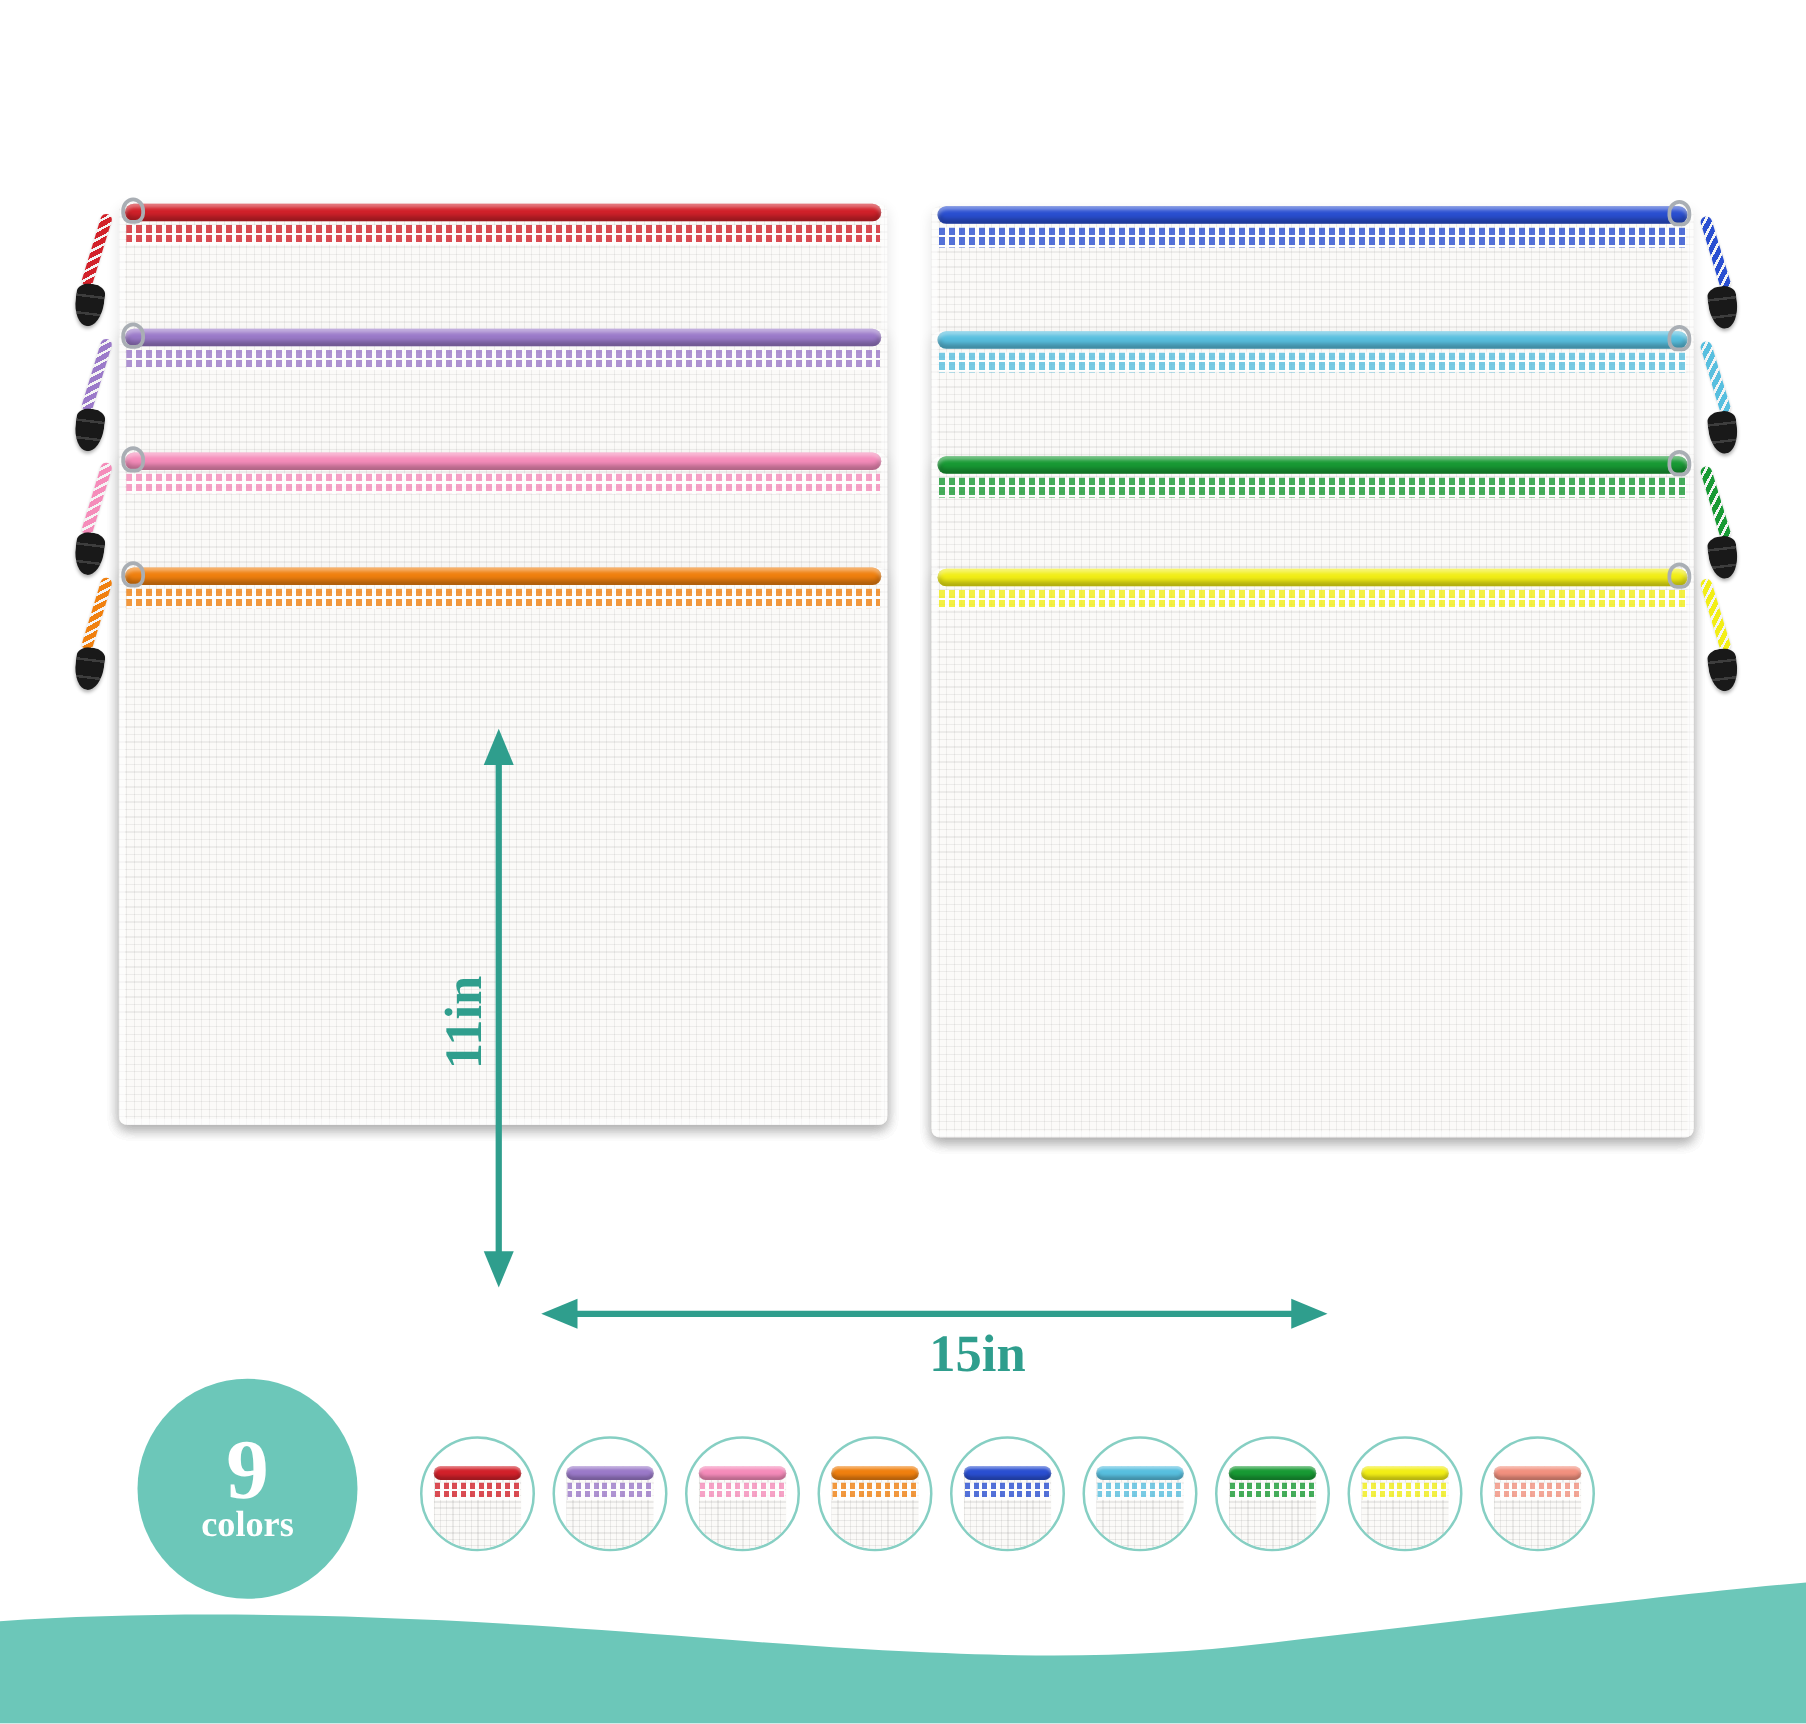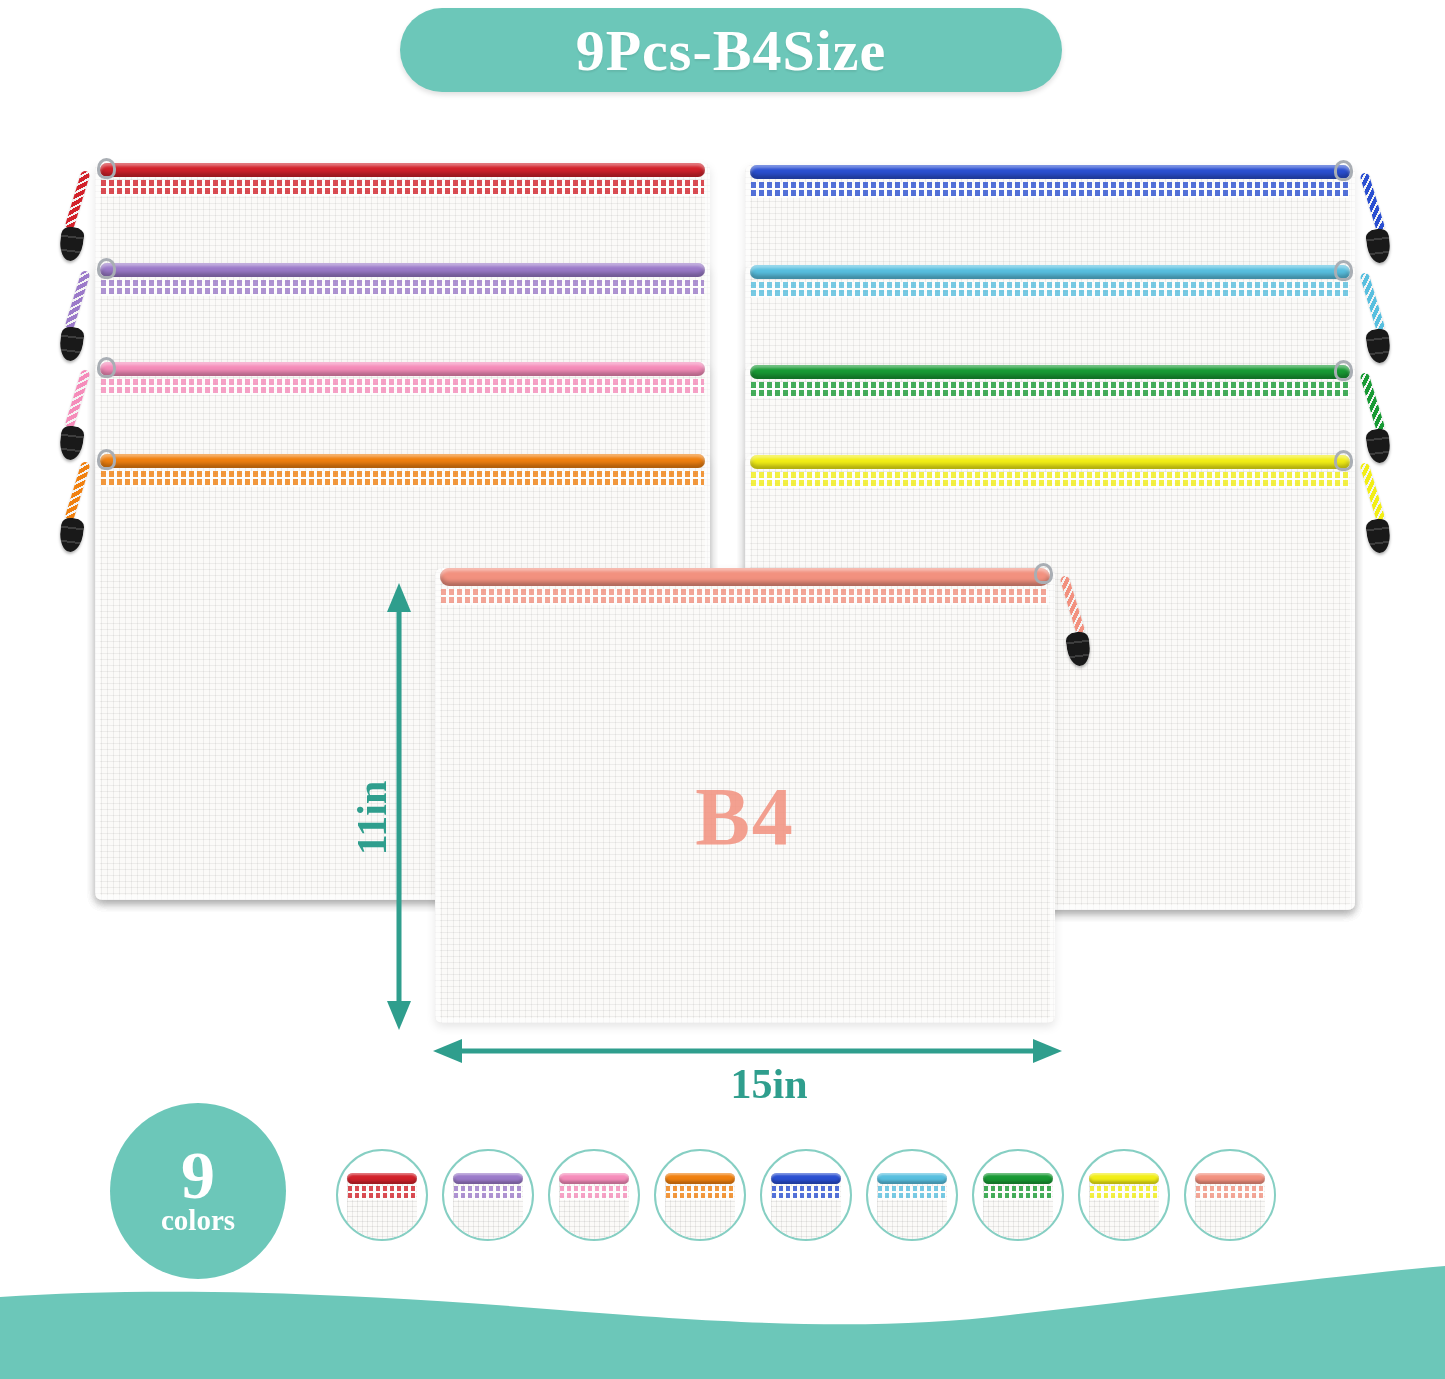--- a/index.html
+++ b/index.html
@@ -81,21 +81,21 @@
     font-weight:bold; font-size:82px; line-height:1; color:var(--c);
     opacity:.85; letter-spacing:2px;
   }
   
   .overlay{position:absolute; left:0; top:0; z-index:12; pointer-events:none;}
   .dim-label{
     position:absolute; z-index:13; color:var(--teal-dim);
     font-weight:bold; font-size:42px; text-align:center;
   }
   .dim-h{left:297px; top:794px; width:150px; transform:rotate(-90deg);}
-  .dim-w{left:619px; top:1060px; width:300px;}
+  .dim-w{left:632px; top:1060px; width:300px;}
   
   .count-badge{
     position:absolute; left:110px; top:1103px; width:176px; height:176px;
     border-radius:50%; background:var(--teal); z-index:11;
     display:flex; flex-direction:column; align-items:center; justify-content:center;
     color:#fff; font-weight:bold;
   }
   .count-badge .num{font-size:68px; line-height:.85;}
   .count-badge .word{font-size:29px; line-height:1.05;}
   
@@ -123,23 +123,20 @@
       repeating-linear-gradient(90deg, var(--c) 0 4px, #ffffff 4px 7px);
   }
   
   .wave{position:absolute; left:0; top:0; z-index:5;}
 </style>
 </head>
 <body>
 
 <div class="stage">
 
-  <div class="banner">
-    <span>9Pcs-B4Size</span>
-  </div>
 
   <div id="left-stack">
       <div class="pouch left-side i0" style="--c: #d2212a;">
         <div class="zip"></div>
         <div class="band"></div>
         <span class="loop"></span>
         <span class="cord"></span>
         <span class="tab"></span>
       </div>
       <div class="pouch left-side i1" style="--c: #9b7ac9;">
@@ -188,28 +185,20 @@
       </div>
       <div class="pouch right-side i3" style="--c: #f2ee16;">
         <div class="zip"></div>
         <div class="band"></div>
         <span class="loop"></span>
         <span class="cord"></span>
         <span class="tab"></span>
       </div>
     </div>
 
-  <div class="pouch front right-side" id="front-pouch" style="--c: #f2917f;">
-    <div class="zip"></div>
-    <div class="band"></div>
-    <span class="loop"></span>
-    <span class="cord"></span>
-    <span class="tab"></span>
-    <div class="b4">B4</div>
-  </div>
 
   <svg class="overlay" width="1445" height="1379" viewBox="0 0 1445 1379">
     <line x1="399" y1="606" x2="399" y2="1006" stroke="var(--teal-dim)" stroke-width="5"></line>
     <polygon points="399,583 387,612 411,612" fill="var(--teal-dim)"></polygon>
     <polygon points="399,1030 387,1001 411,1001" fill="var(--teal-dim)"></polygon>
     <line x1="456" y1="1051" x2="1040" y2="1051" stroke="var(--teal-dim)" stroke-width="5"></line>
     <polygon points="433,1051 462,1039 462,1063" fill="var(--teal-dim)"></polygon>
     <polygon points="1062,1051 1033,1039 1033,1063" fill="var(--teal-dim)"></polygon>
   </svg>
   <div class="dim-label dim-h">11in</div>

